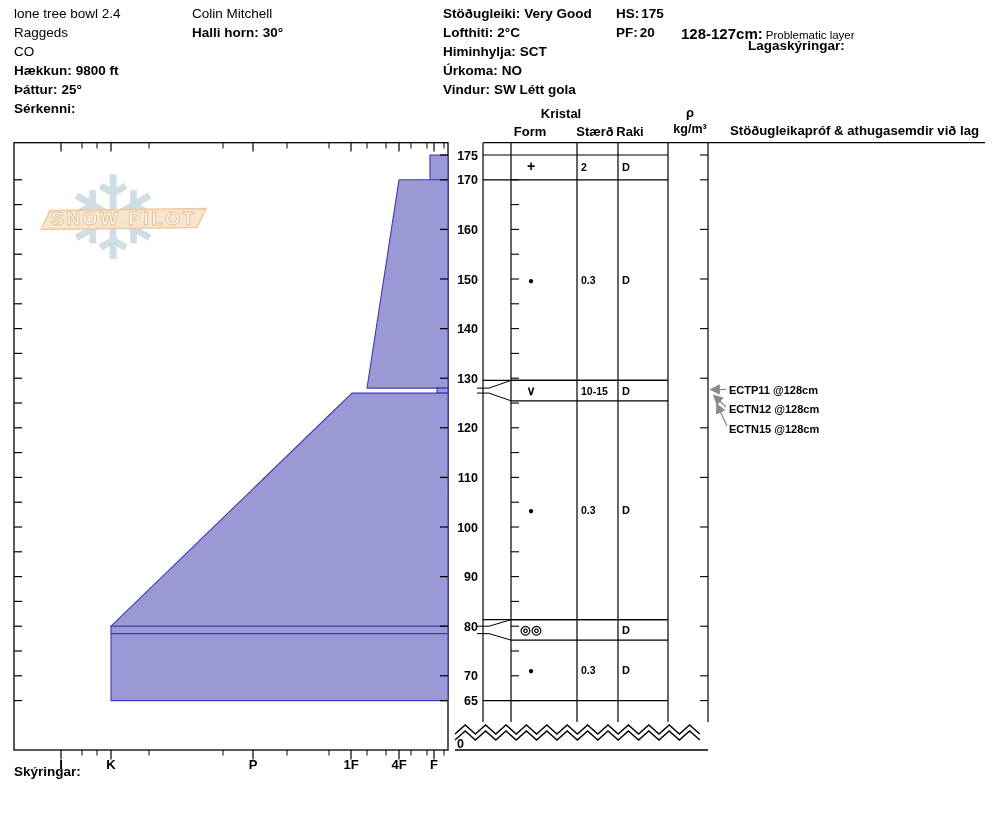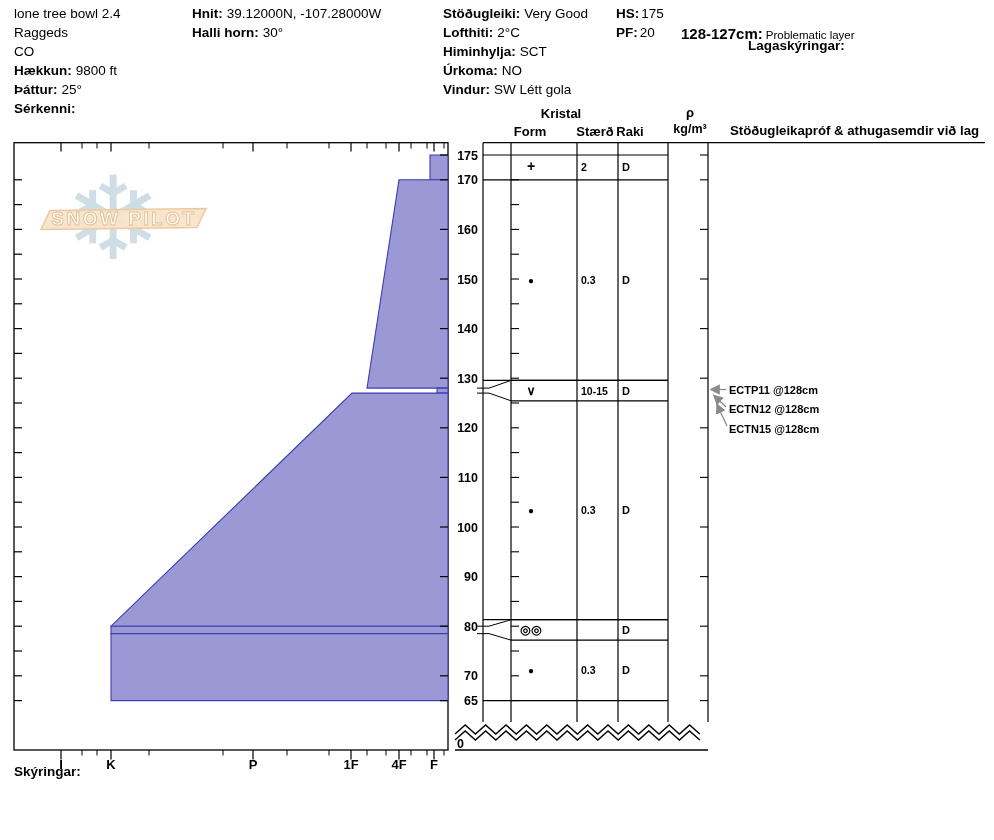--- a/index.html
+++ b/index.html
@@ -4,40 +4,40 @@
 <style>
   html,body{margin:0;padding:0;}
   body{
     width:994px;height:840px;position:relative;background:#ffffff;
     font-family:"Liberation Sans", sans-serif;font-size:13.5px;color:#000;
     overflow:hidden;
   }
   .abs{position:absolute;}
   .line{height:19px;line-height:19px;white-space:nowrap;}
   .b{font-weight:bold;margin-right:4px;margin-top:32px;}
-  .v{font-weight:normal;}
+  .v{font-weight:bold;}
   #note-line{font-size:11.5px;white-space:nowrap;}
   #note-line .b{font-size:15px;margin-right:3px;}
   #footer-label{font-weight:bold;}
   svg text{font-family:"Liberation Sans", sans-serif;}
 </style>
 </head>
 <body>
 
 <div class="abs" style="left:14px;top:4px;">
   <div class="line">lone tree bowl 2.4</div>
   <div class="line">Raggeds</div>
   <div class="line">CO</div>
   <div class="line"><span class="b">Hækkun:</span><span class="v">9800 ft</span></div>
   <div class="line"><span class="b">Þáttur:</span><span class="v">25°</span></div>
   <div class="line"><span class="b">Sérkenni:</span><span class="v"></span></div>
 </div>
 
 <div class="abs" style="left:192px;top:4px;">
-  <div class="line"><span class="b">Hnit:</span><span class="v">39.12000N, -107.28000W</span></div>
+  <div class="line">Colin Mitchell</div>
   <div class="line"><span class="b">Halli horn:</span><span class="v">30°</span></div>
 </div>
 
 <div class="abs" style="left:443px;top:4px;">
   <div class="line"><span class="b">Stöðugleiki:</span><span class="v">Very Good</span></div>
   <div class="line"><span class="b">Lofthiti:</span><span class="v">2°C</span></div>
   <div class="line"><span class="b">Himinhylja:</span><span class="v">SCT</span></div>
   <div class="line"><span class="b">Úrkoma:</span><span class="v">NO</span></div>
   <div class="line"><span class="b">Vindur:</span><span class="v">SW Létt gola</span></div>
 </div>

